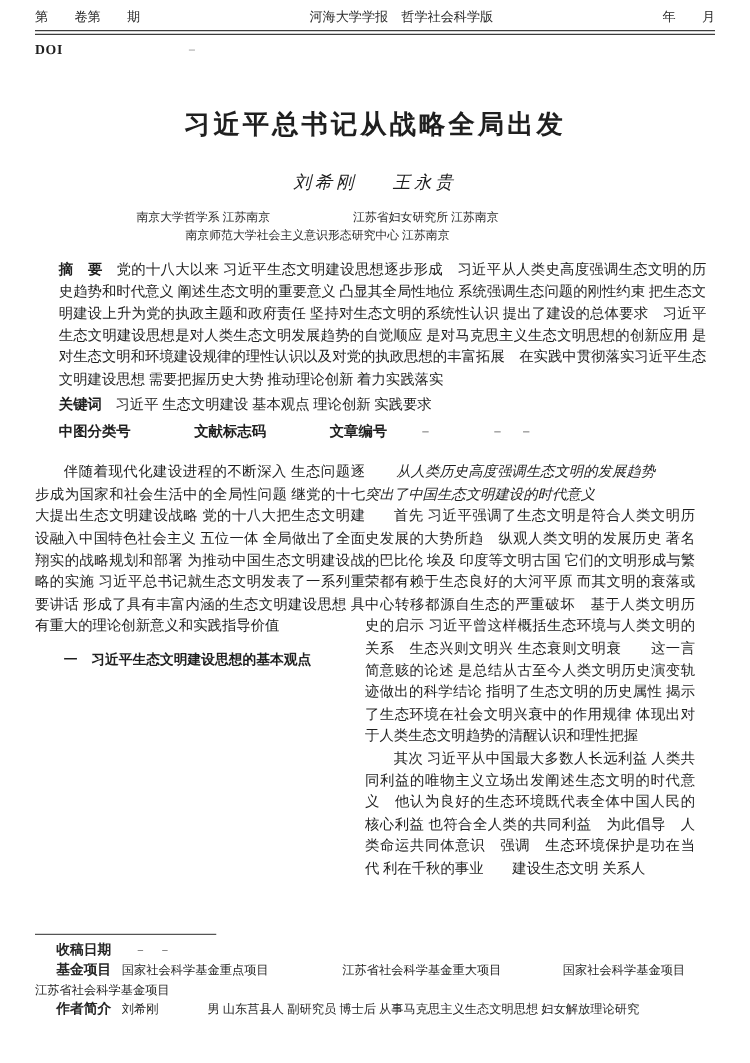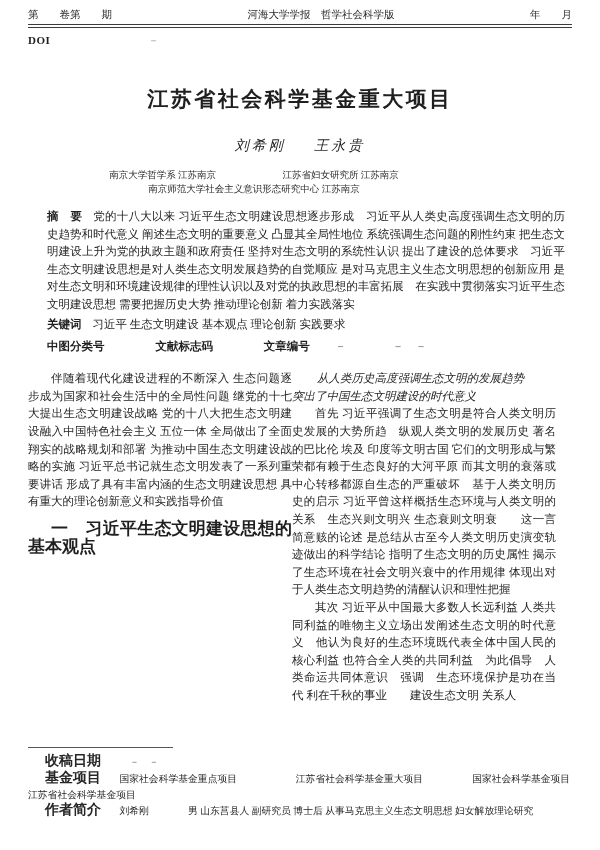--- a/index.html
+++ b/index.html
@@ -55,35 +55,35 @@
 
   
   .columns {
     display:flex; gap:0; margin-top:15px; height:366px; overflow:hidden;
     font-size:11.5px; line-height:17.6px; text-align:justify;
   }
   .col { width:264px; }
   .col p { margin:0; text-indent:23px; }
   .sec-heading {
     margin:9px 0 7px 0; text-indent:23px;
-    font-family:Liberation Sans, sans-serif;
-    font-size:17px; font-weight:bold; line-height:18px;
+    font-family:Liberation Mono, monospace;
+    font-size:11px; font-weight:bold; line-height:18px;
   }
   .subheading { font-style:italic; }
   .sub1 { text-indent:25px; }
   .sub2 { text-indent:0; }
 
   
   .footnote {
     position:absolute; left:28px; right:28px; top:747px;
     font-size:9.8px; line-height:15.8px; color:#262626;
   }
   .footnote-rule { width:145px; border-top:1.2px solid #555; margin-bottom:5px; }
   .footnote p { margin:0; text-indent:17px; }
-  .footnote .hlabel { font-size:14px; margin-right:16px; }
+  .footnote .hlabel { font-size:11px; margin-right:6px; }
   .fn-dash { color:#666; margin-left:10px; }
 </style>
 </head>
 <body>
 
 <div class="page">
   <div class="margins">
 
     <div class="jheader">
       <span>第　　卷第　　期</span>
@@ -91,21 +91,21 @@
       <span>年　　月</span>
     </div>
 
     <div class="rule-double"></div>
 
     <div class="doi-line">
       <span class="doi-label">DOI</span>
       <span class="doi-value">－</span>
     </div>
 
-    <h1 class="title">江苏省社会科学基金重大项目</h1>
+    <h1 class="title">习近平总书记从战略全局出发</h1>
 
     <div class="authors">
       <span>刘希刚</span>
       <span>王永贵</span>
     </div>
 
     <div class="affils">
       <div>
         <span>南京大学哲学系 江苏南京</span>
         <span class="affil-gap">江苏省妇女研究所 江苏南京</span>

